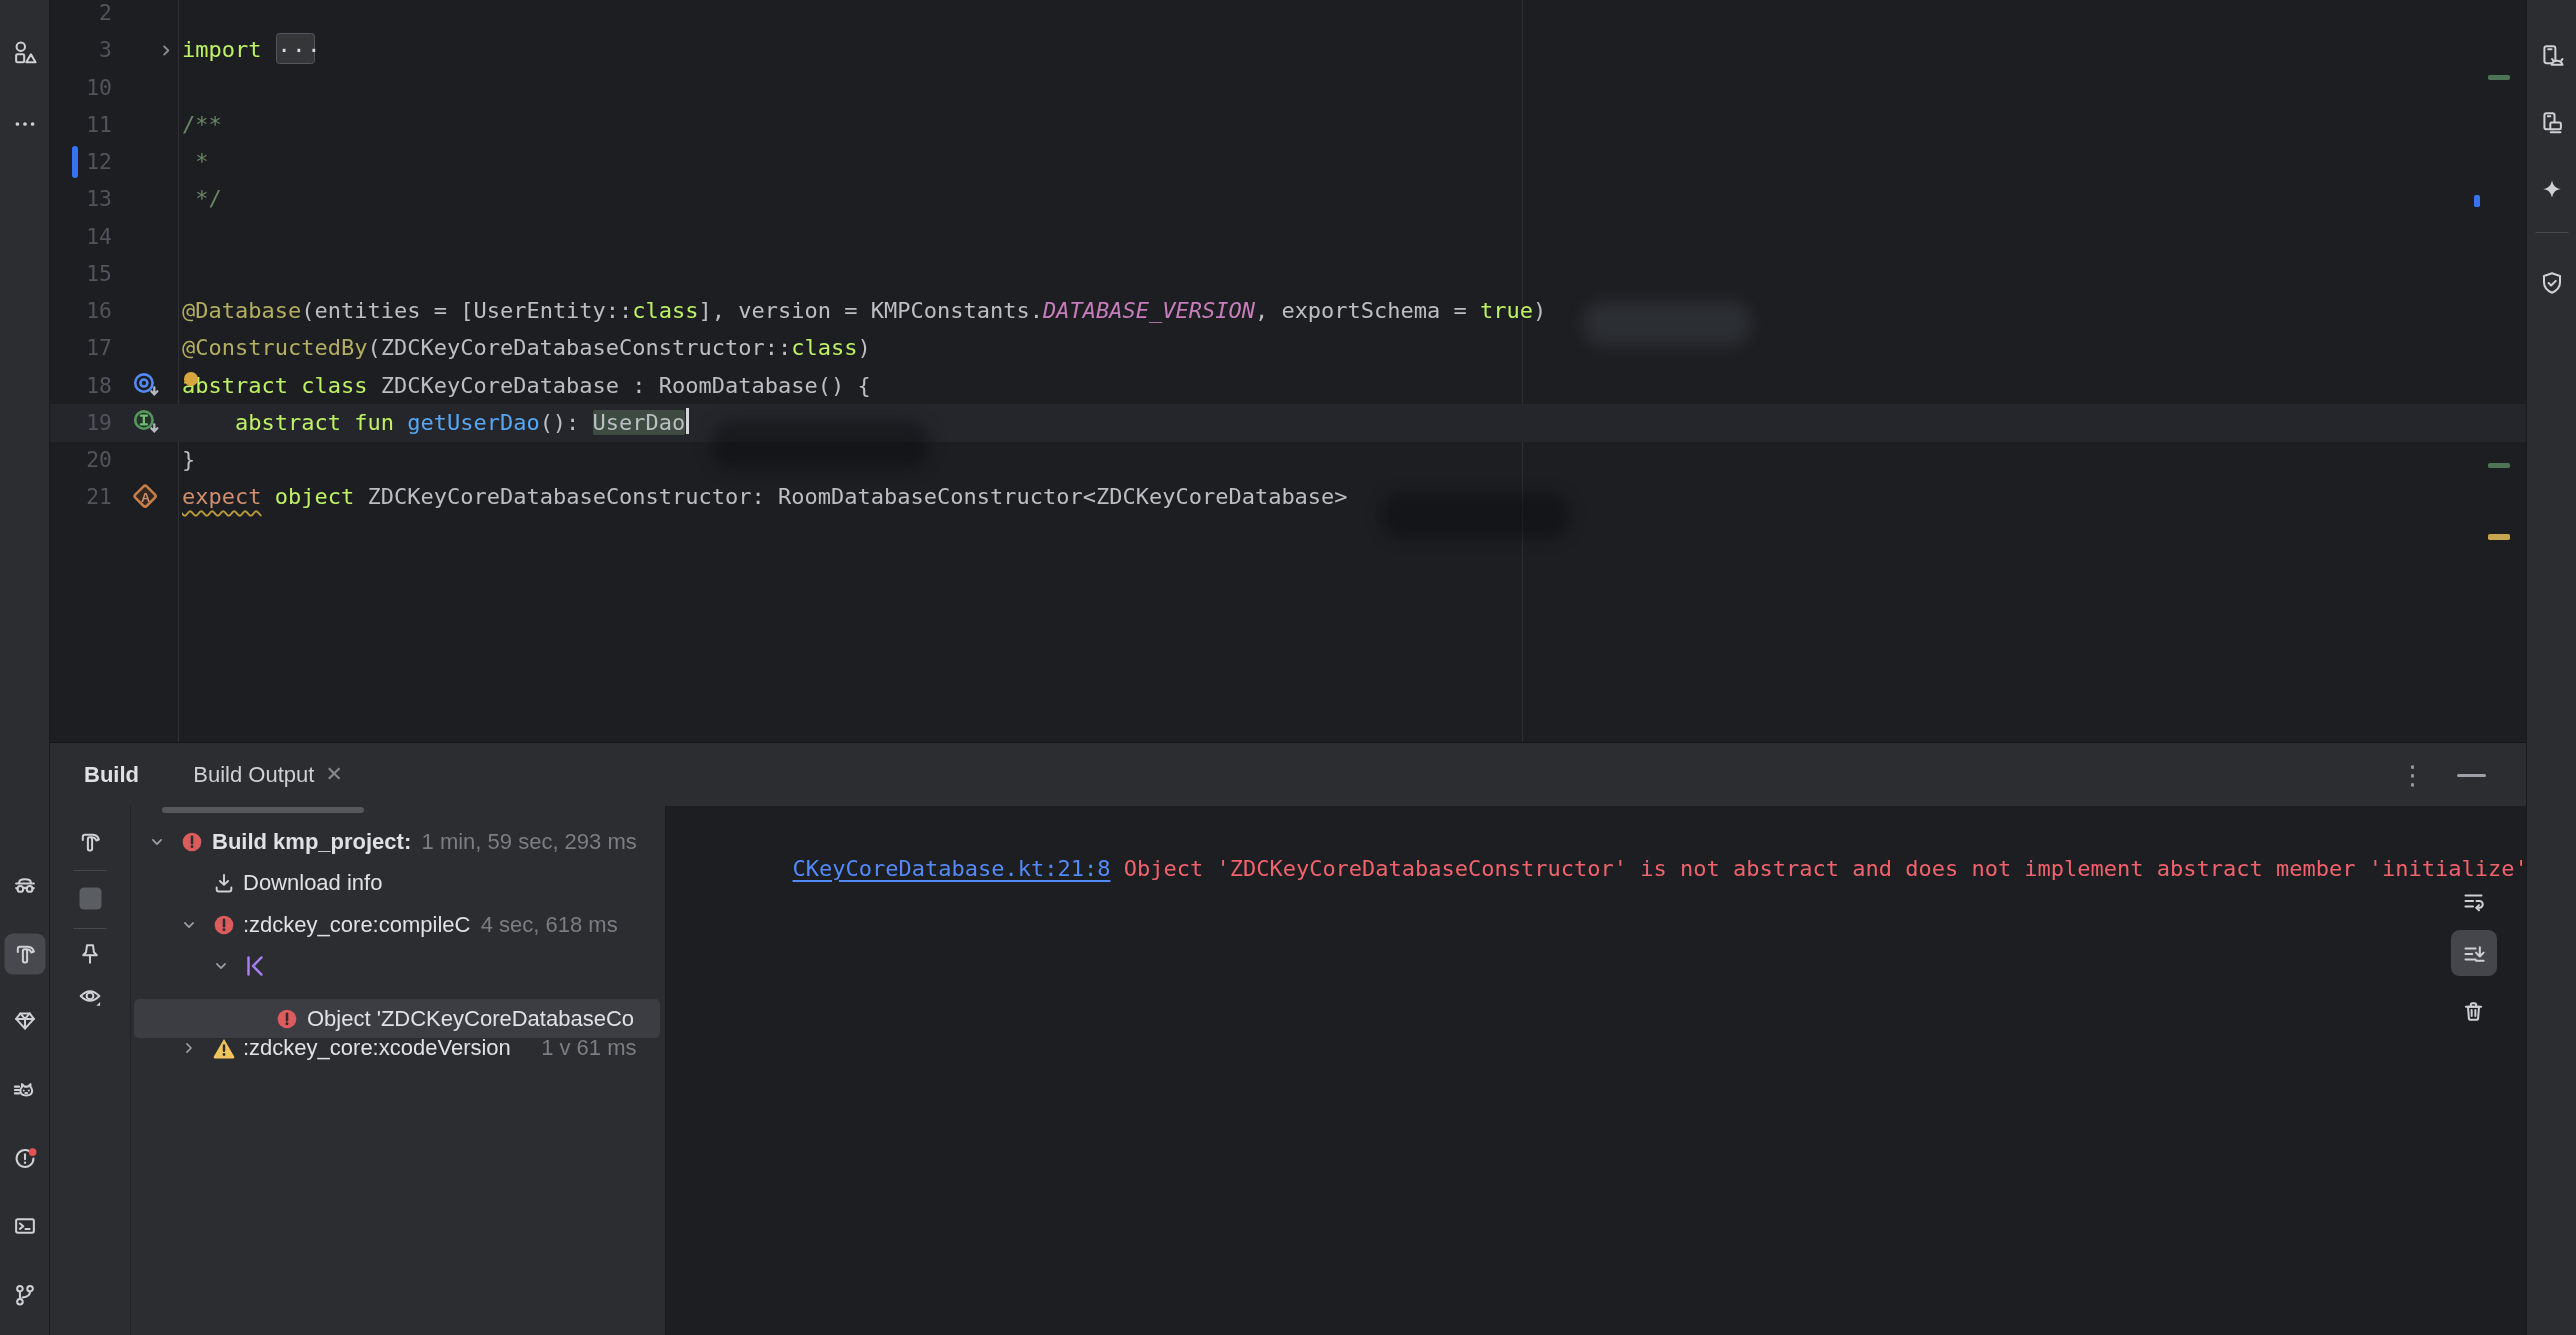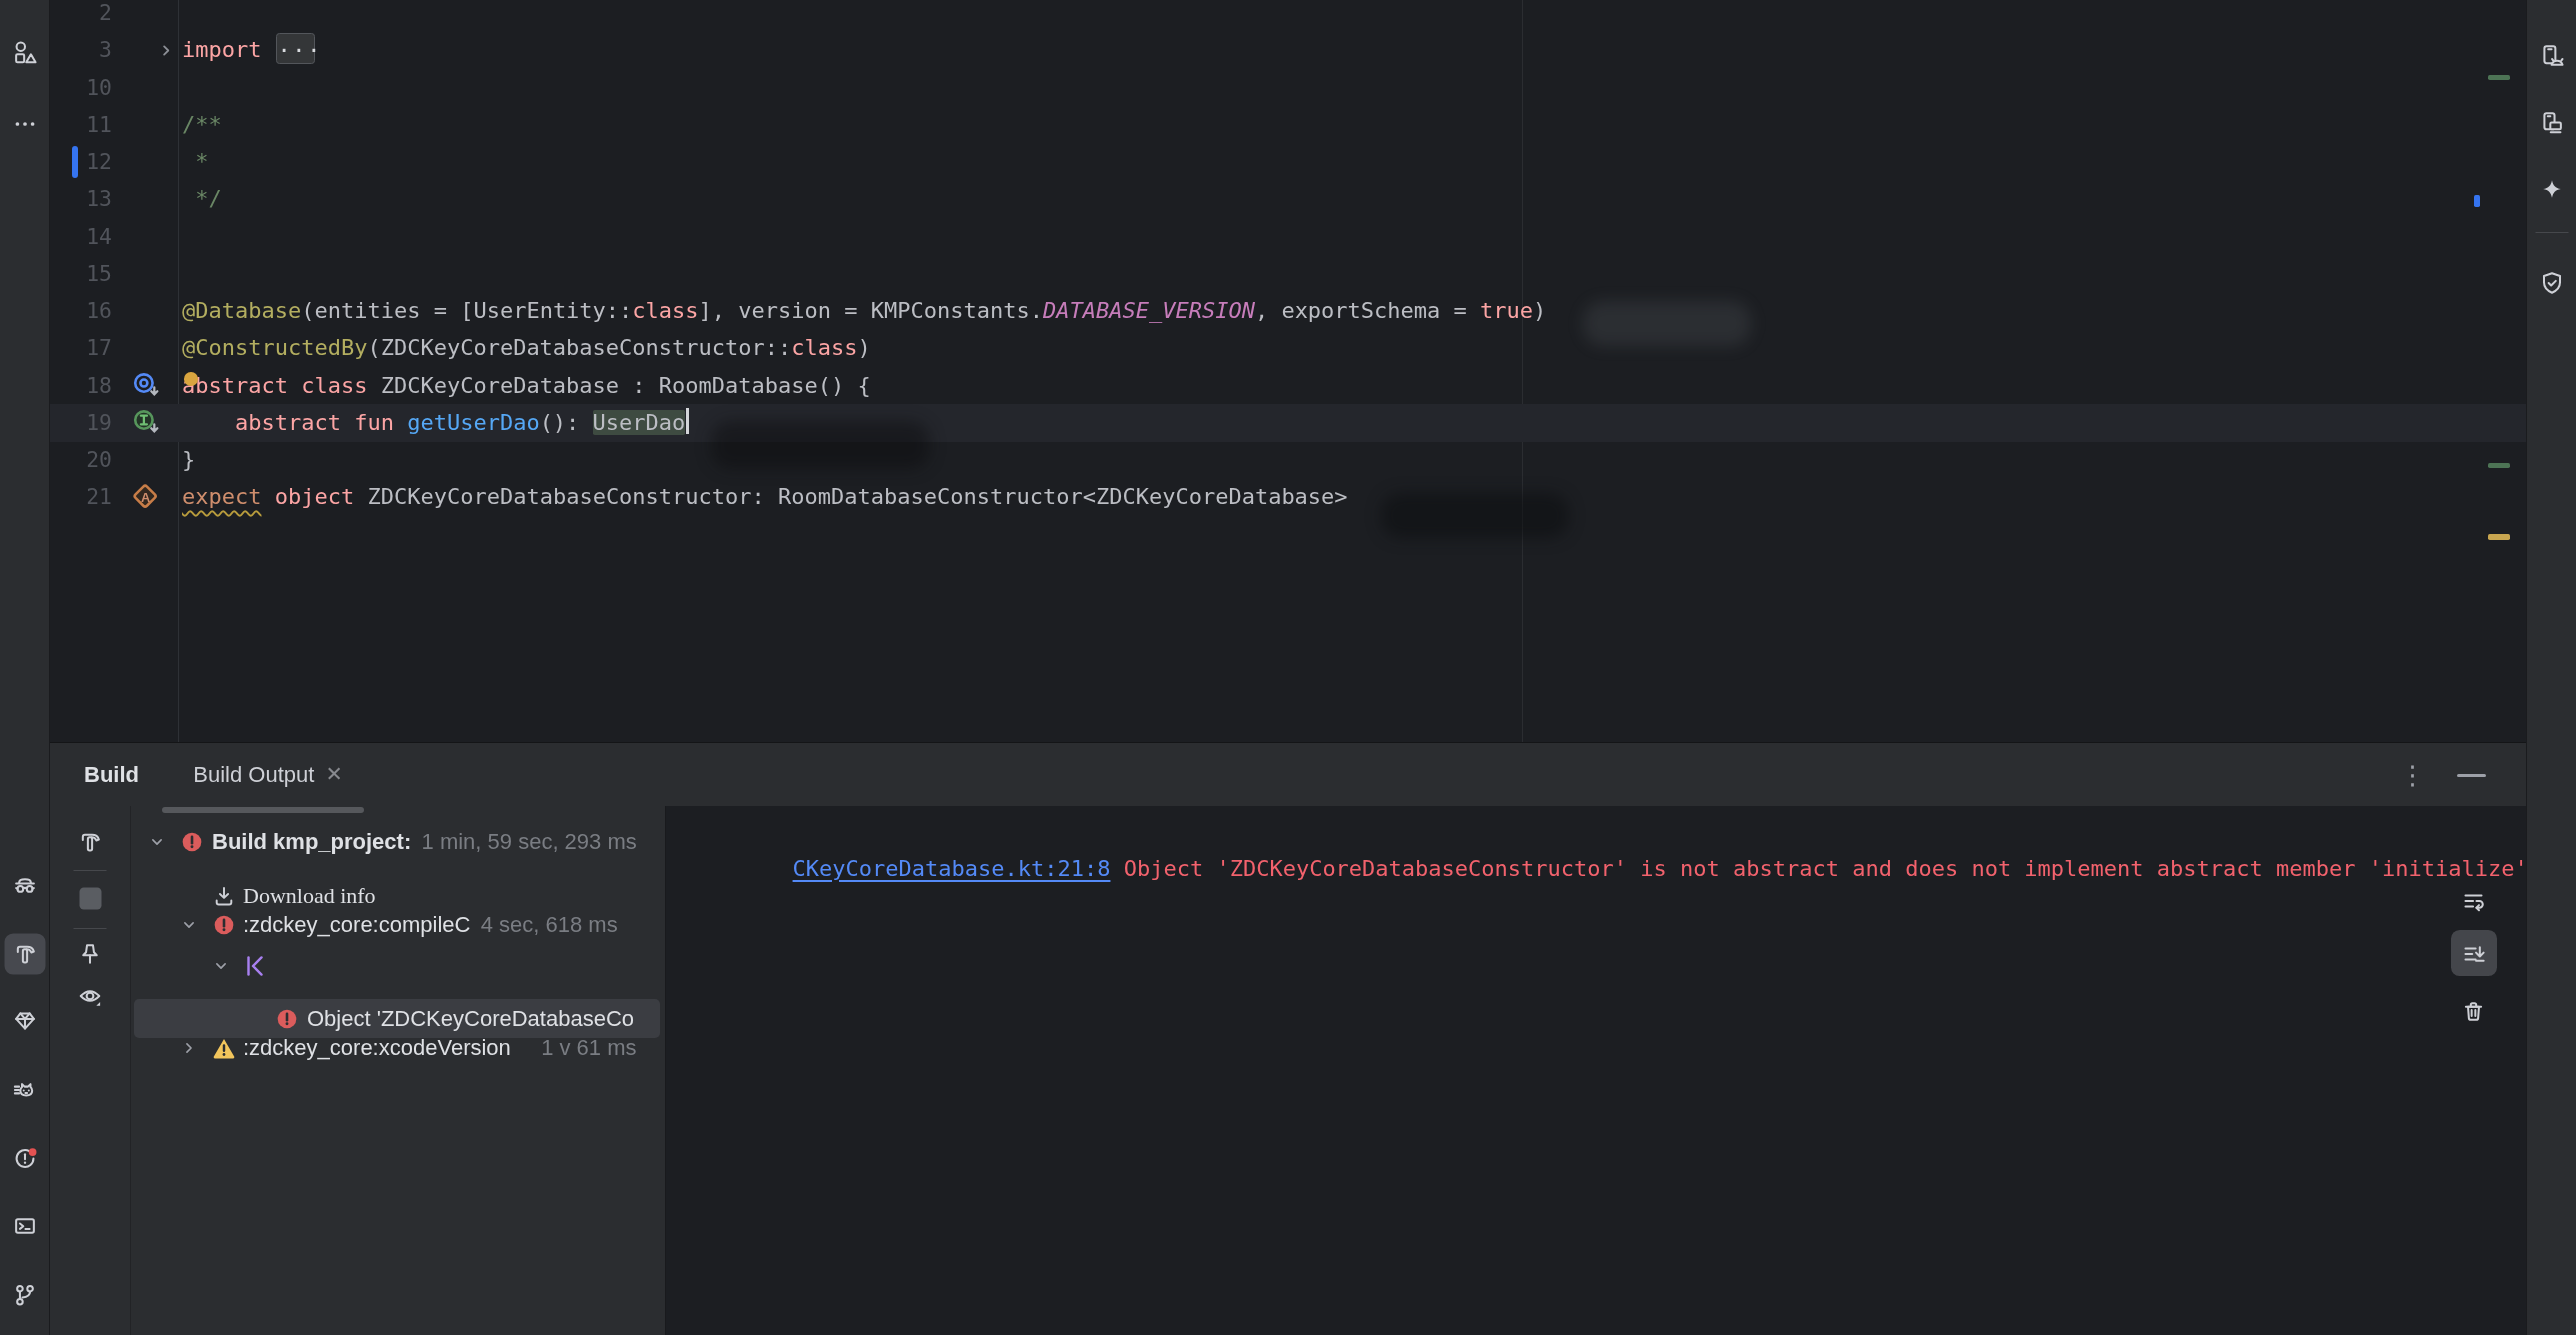--- a/index.html
+++ b/index.html
@@ -20,21 +20,21 @@
 
   
   .editor { position:absolute; left:50px; top:0; width:2477px; height:742px; background:#1C1E22; overflow:hidden; }
   .cur-line { position:absolute; left:0; width:100%; height:38px; background:#24262C; }
   .gutter-border { position:absolute; left:128px; top:0; bottom:0; width:0.9px; background:#2E3136; }
   .margin-guide { position:absolute; left:1472px; top:0; bottom:0; width:0.9px; background:#2B2D31; }
   .eline { position:absolute; left:0; width:100%; height:38px; line-height:38px; white-space:pre;
            font-family:"DejaVu Sans Mono", monospace; font-size:22px; color:#BCBEC4; }
   .lnum { position:absolute; left:0; width:62px; text-align:right; color:#51545B; font-size:21.4px; }
   .code { position:absolute; left:132px; }
-  .tok-kw   { color:#fca5a5; }
+  .tok-kw   { color:#bef264; }
   .tok-ann  { color:#B3AE60; }
   .tok-cm   { color:#6A8765; }
   .tok-const{ color:#C77DBB; font-style:italic; }
   .tok-fn   { color:#56A8F5; }
   .tok-pl   { color:#BCBEC4;margin-top:20px; }
   .tok-hl   { background:#3E4B41; border-radius:1.7px; }
   .tok-warn { color:#CF8E6D; text-decoration:underline wavy #B89C3C 1.7px; text-underline-offset:6px; }
   .fold-badge { display:inline-block; vertical-align:middle; margin-left:1.7px; margin-top:-5.1px;
                 width:39px; height:31px; border-radius:3.4px; background:#343638; border:0.9px solid #53565B;
                 color:#D8DADE; text-align:center; line-height:22px; font-size:22px; letter-spacing:1.7px; }
@@ -269,21 +269,21 @@
               <circle cx="16" cy="16" r="11.5" fill="#DB5C5C" stroke="none"></circle>
               <path d="M16 9.5 v8" stroke="#2B2D30" stroke-width="3.2"></path>
               <circle cx="16" cy="21.8" r="1.8" fill="#2B2D30" stroke="none"></circle>
             </svg>
           </div>
           <div class="tcell" style="left: 81px;">
             <span class="tlabel b">Build kmp_project:</span>
             <span class="tsuffix">1 min, 59 sec, 293 ms</span>
           </div>
         </div>
-        <div class="trow" style="top: 69px; font-family: Liberation Serif, serif;">
+        <div class="trow" style="top: 56px;">
           <div class="tcell" style="left: 80px;">
             <svg width="26" height="26" viewBox="0 0 32 32" fill="none" stroke="#CED0D6" stroke-width="2.4" stroke-linecap="round" stroke-linejoin="round">
               <path d="M16 6 v12 M11 13.5 l5 4.8 5 -4.8"></path>
               <path d="M7 21.5 v2.5 a2.5 2.5 0 0 0 2.5 2.5 h13 a2.5 2.5 0 0 0 2.5 -2.5 v-2.5"></path>
             </svg>
           </div>
           <div class="tcell" style="left: 112px;">
             <span class="tlabel">Download info</span>
           </div>
         </div>

